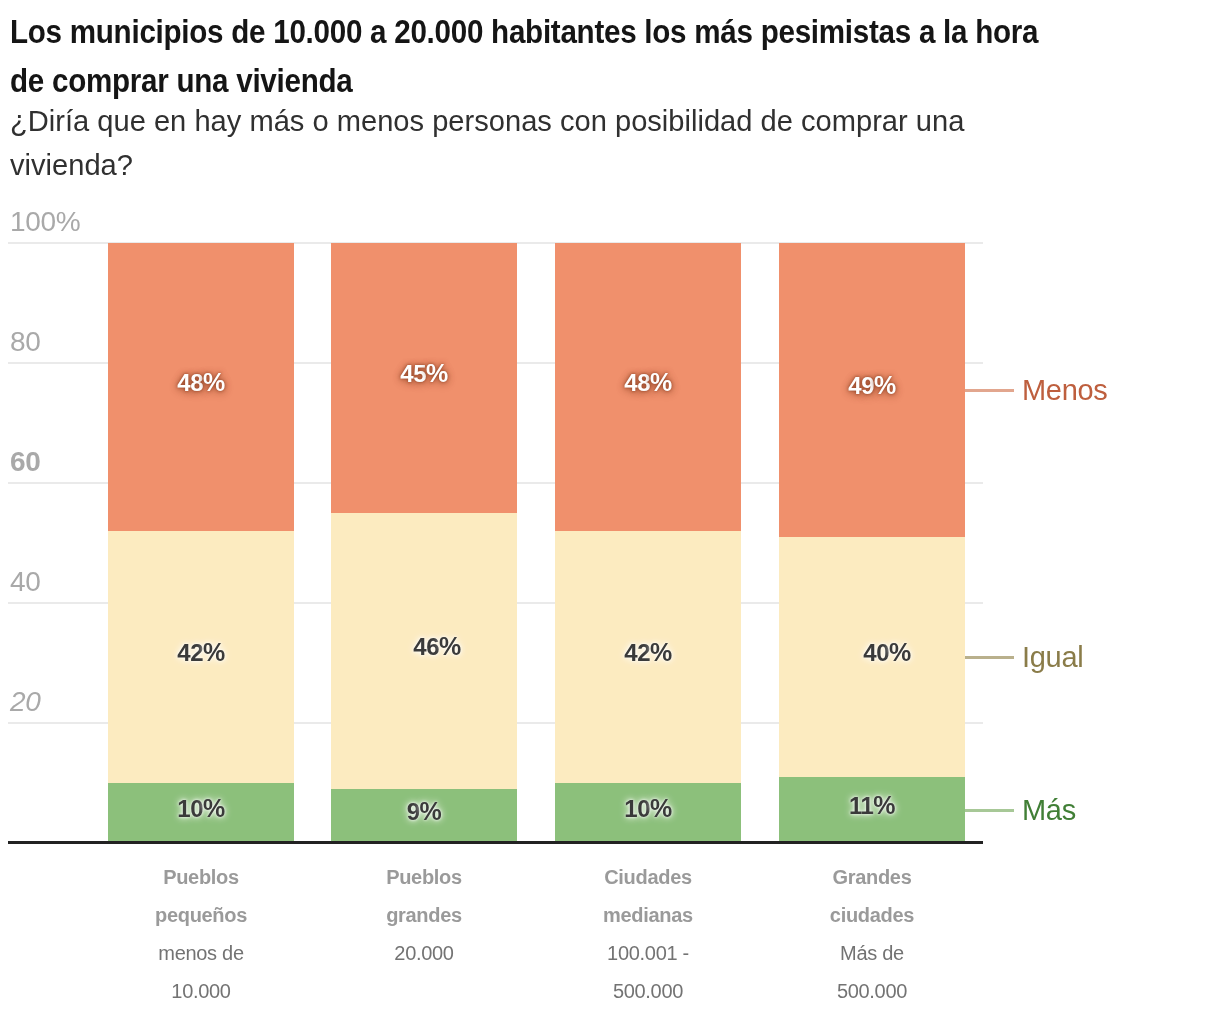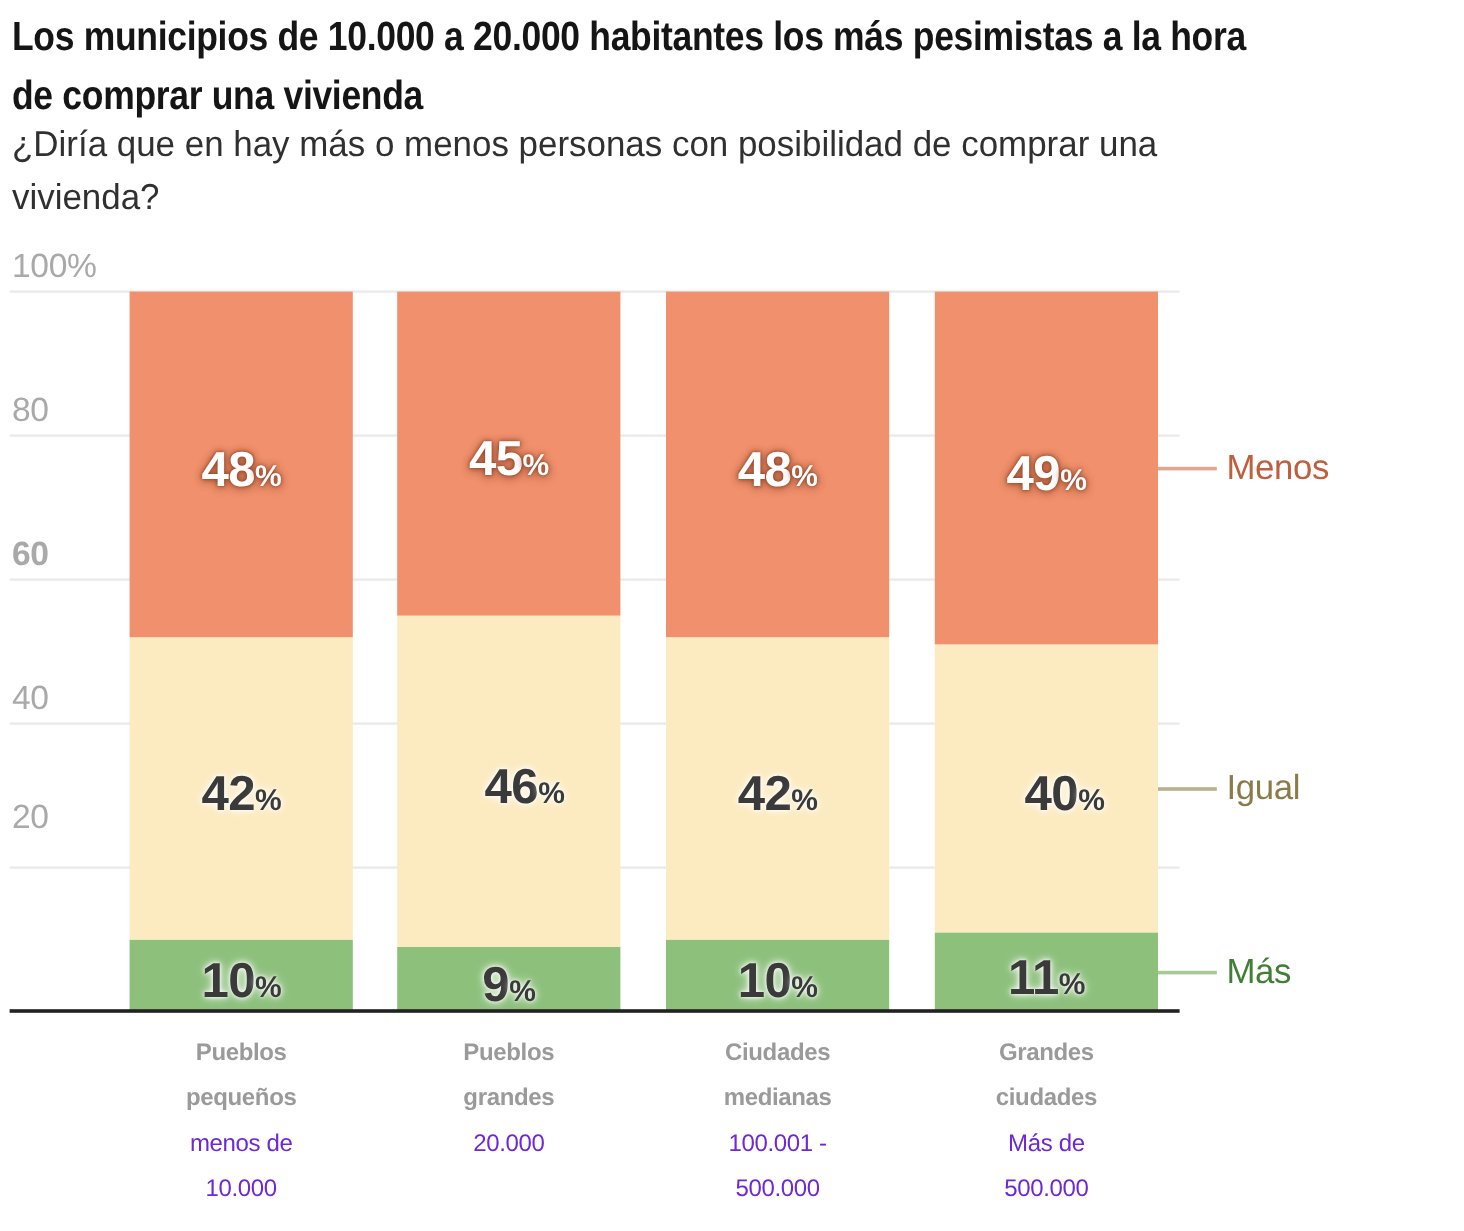--- a/index.html
+++ b/index.html
@@ -23,36 +23,36 @@
   .xaxis{position:absolute;left:8px;width:975px;height:3px;background:#222222;}
   .ytick{
     position:absolute;left:10px;font-size:28px;color:#a9a9a9;
     height:32px;line-height:32px;letter-spacing:-0.3px;
   }
   .seg{position:absolute;width:186px;}
   .seg-label{
     position:absolute;left:0;width:100%;text-align:center;
     font-weight:700;letter-spacing:-0.5px;white-space:nowrap;
   }
-  .seg-label .num{font-size:41px;}
+  .seg-label .num{font-size:24px;}
   .seg-label .pct{font-size:25px;}
   .seg-label.light{
     color:#ffffff;
     text-shadow:0 0 3px rgba(135,60,30,.85),0 0 6px rgba(135,60,30,.6),0 2px 8px rgba(120,50,25,.45);
   }
   .seg-label.dark{
     color:#3a3a3a;
     text-shadow:0 0 3px rgba(255,255,255,.95),0 0 6px rgba(255,255,255,.85),0 0 10px rgba(255,255,255,.6);
   }
   .cat{
     position:absolute;width:224px;text-align:center;
     font-size:20px;line-height:38px;letter-spacing:-0.3px;
   }
   .cat .name{font-weight:700;color:#9a9a9a;}
-  .cat .sub{font-weight:400;color:#6d28d9;}
+  .cat .sub{font-weight:400;color:#737373;}
   .legend-line{position:absolute;left:965px;width:49px;height:3px;}
   .legend-text{
     position:absolute;left:1022px;height:34px;line-height:34px;
     font-size:29px;font-weight:400;letter-spacing:-0.3px;white-space:nowrap;
   }
 </style>
 </head>
 <body>
 
 <div class="page">
@@ -66,21 +66,21 @@
   <div class="plot">
       <div class="gridline" style="top: 242px;"></div>
       <div class="ytick" style="top: 206px;">100%</div>
       <div class="gridline" style="top: 362px;"></div>
       <div class="ytick" style="top: 326px;">80</div>
       <div class="gridline" style="top: 482px;"></div>
       <div class="ytick" style="top: 446px; font-weight: bold;">60</div>
       <div class="gridline" style="top: 602px;"></div>
       <div class="ytick" style="top: 566px;">40</div>
       <div class="gridline" style="top: 722px;"></div>
-      <div class="ytick" style="top: 665px;">20</div>
+      <div class="ytick" style="top: 686px; font-style: italic;">20</div>
       <div class="seg" style="left: 108px; top: 783px; height: 60px; background: rgb(140, 192, 123);"></div>
       <div class="seg-label dark" style="left: 108px; width: 186px; top: 794px;"><span class="num">10</span><span class="pct">%</span></div>
       <div class="seg" style="left: 108px; top: 531px; height: 252px; background: rgb(252, 235, 192);"></div>
       <div class="seg-label dark" style="left: 108px; width: 186px; top: 638px;"><span class="num">42</span><span class="pct">%</span></div>
       <div class="seg" style="left: 108px; top: 243px; height: 288px; background: rgb(240, 144, 108);"></div>
       <div class="seg-label light" style="left: 108px; width: 186px; top: 368px;"><span class="num">48</span><span class="pct">%</span></div>
       <div class="seg" style="left: 331px; top: 789px; height: 54px; background: rgb(140, 192, 123);"></div>
       <div class="seg-label dark" style="left: 331px; width: 186px; top: 797px;"><span class="num">9</span><span class="pct">%</span></div>
       <div class="seg" style="left: 331px; top: 513px; height: 276px; background: rgb(252, 235, 192);"></div>
       <div class="seg-label dark" style="left: 331px; width: 212px; top: 632px;"><span class="num">46</span><span class="pct">%</span></div>

